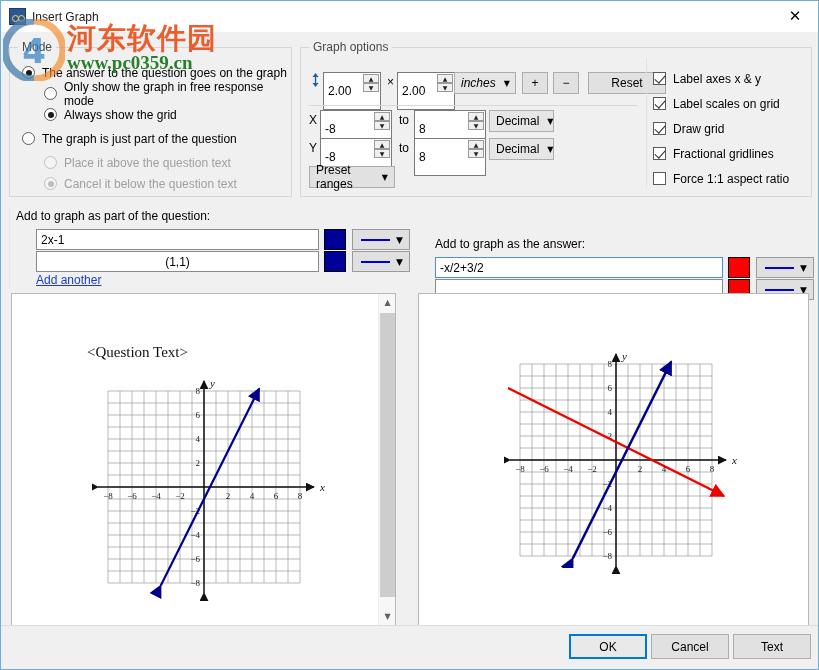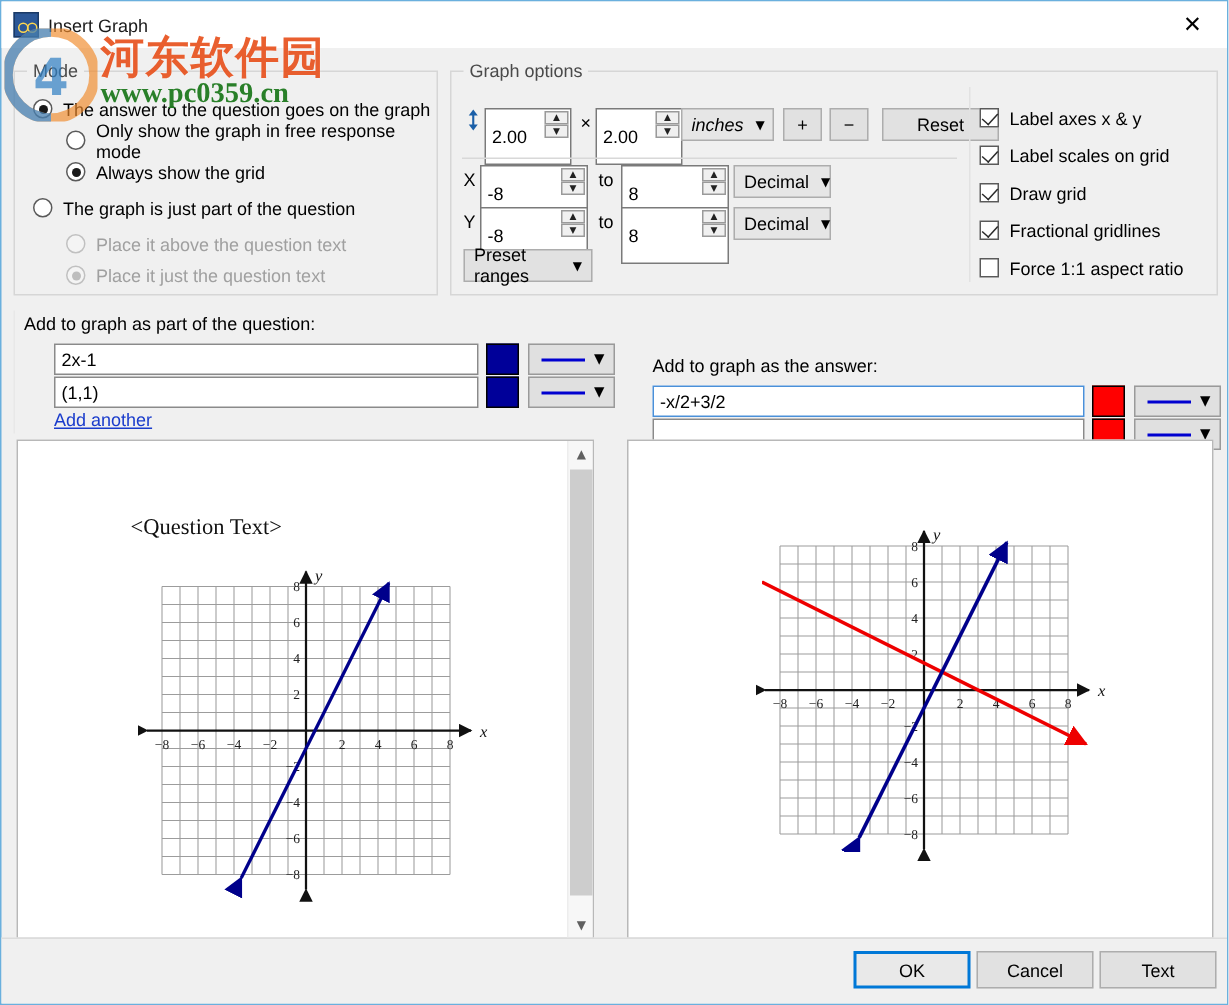--- a/index.html
+++ b/index.html
@@ -244,21 +244,21 @@
       <div class="radio-row" style="margin-top:3px;">
         <span class="radio"></span>
         <span class="rlabel">The graph is just part of the question</span>
       </div>
       <div class="radio-row disabled" style="margin-left:22px;margin-top:3px;">
         <span class="radio"></span>
         <span class="rlabel">Place it above the question text</span>
       </div>
       <div class="radio-row disabled" style="margin-left:22px;">
         <span class="radio checked"></span>
-        <span class="rlabel">Place it just the question text</span>
+        <span class="rlabel">Cancel it below the question text</span>
       </div>
     </div>
   </div>
 
   <div class="group" id="options-group">
     <div class="legend">Graph options</div>
 
     <svg style="position:absolute;left:9px;top:24px;width:11px;height:16px;" viewBox="0 0 11 16">
       <path d="M5.5 1 L2.5 5 L8.5 5 Z" fill="#1b5fa8"></path>
       <path d="M5.5 15 L2.5 11 L8.5 11 Z" fill="#1b5fa8"></path>
@@ -366,21 +366,21 @@
   <div style="position:absolute;left:8px;top:206px;width:400px;height:82px;border-left:1px solid #e8e8e8;">
     <div class="panel-label" style="left:6px;top:2px;">Add to graph as part of the question:</div>
 
     <input class="eq-input" style="left: 26px; top: 22px; width: 283px;" value="2x-1">
     <div class="swatch" style="left:314px;top:22px;background:#000099;"></div>
     <div class="linecombo" style="left:342px;top:22px;width:58px;">
       <span class="ln"></span>
       <span class="caret">▼</span>
     </div>
 
-    <input class="eq-input" style="left: 26px; top: 44px; width: 283px;" value="(1,1)">
+    <input class="eq-input" style="left: 26px; top: 44px; width: 283px; text-align: center;" value="(1,1)">
     <div class="swatch" style="left:314px;top:44px;background:#000099;"></div>
     <div class="linecombo" style="left:342px;top:44px;width:58px;">
       <span class="ln"></span>
       <span class="caret">▼</span>
     </div>
 
     <div class="addlink" style="left:26px;top:66px;">Add another</div>
   </div>
 
   <div style="position:absolute;left:412px;top:206px;width:400px;height:82px;margin-top:28px;">

